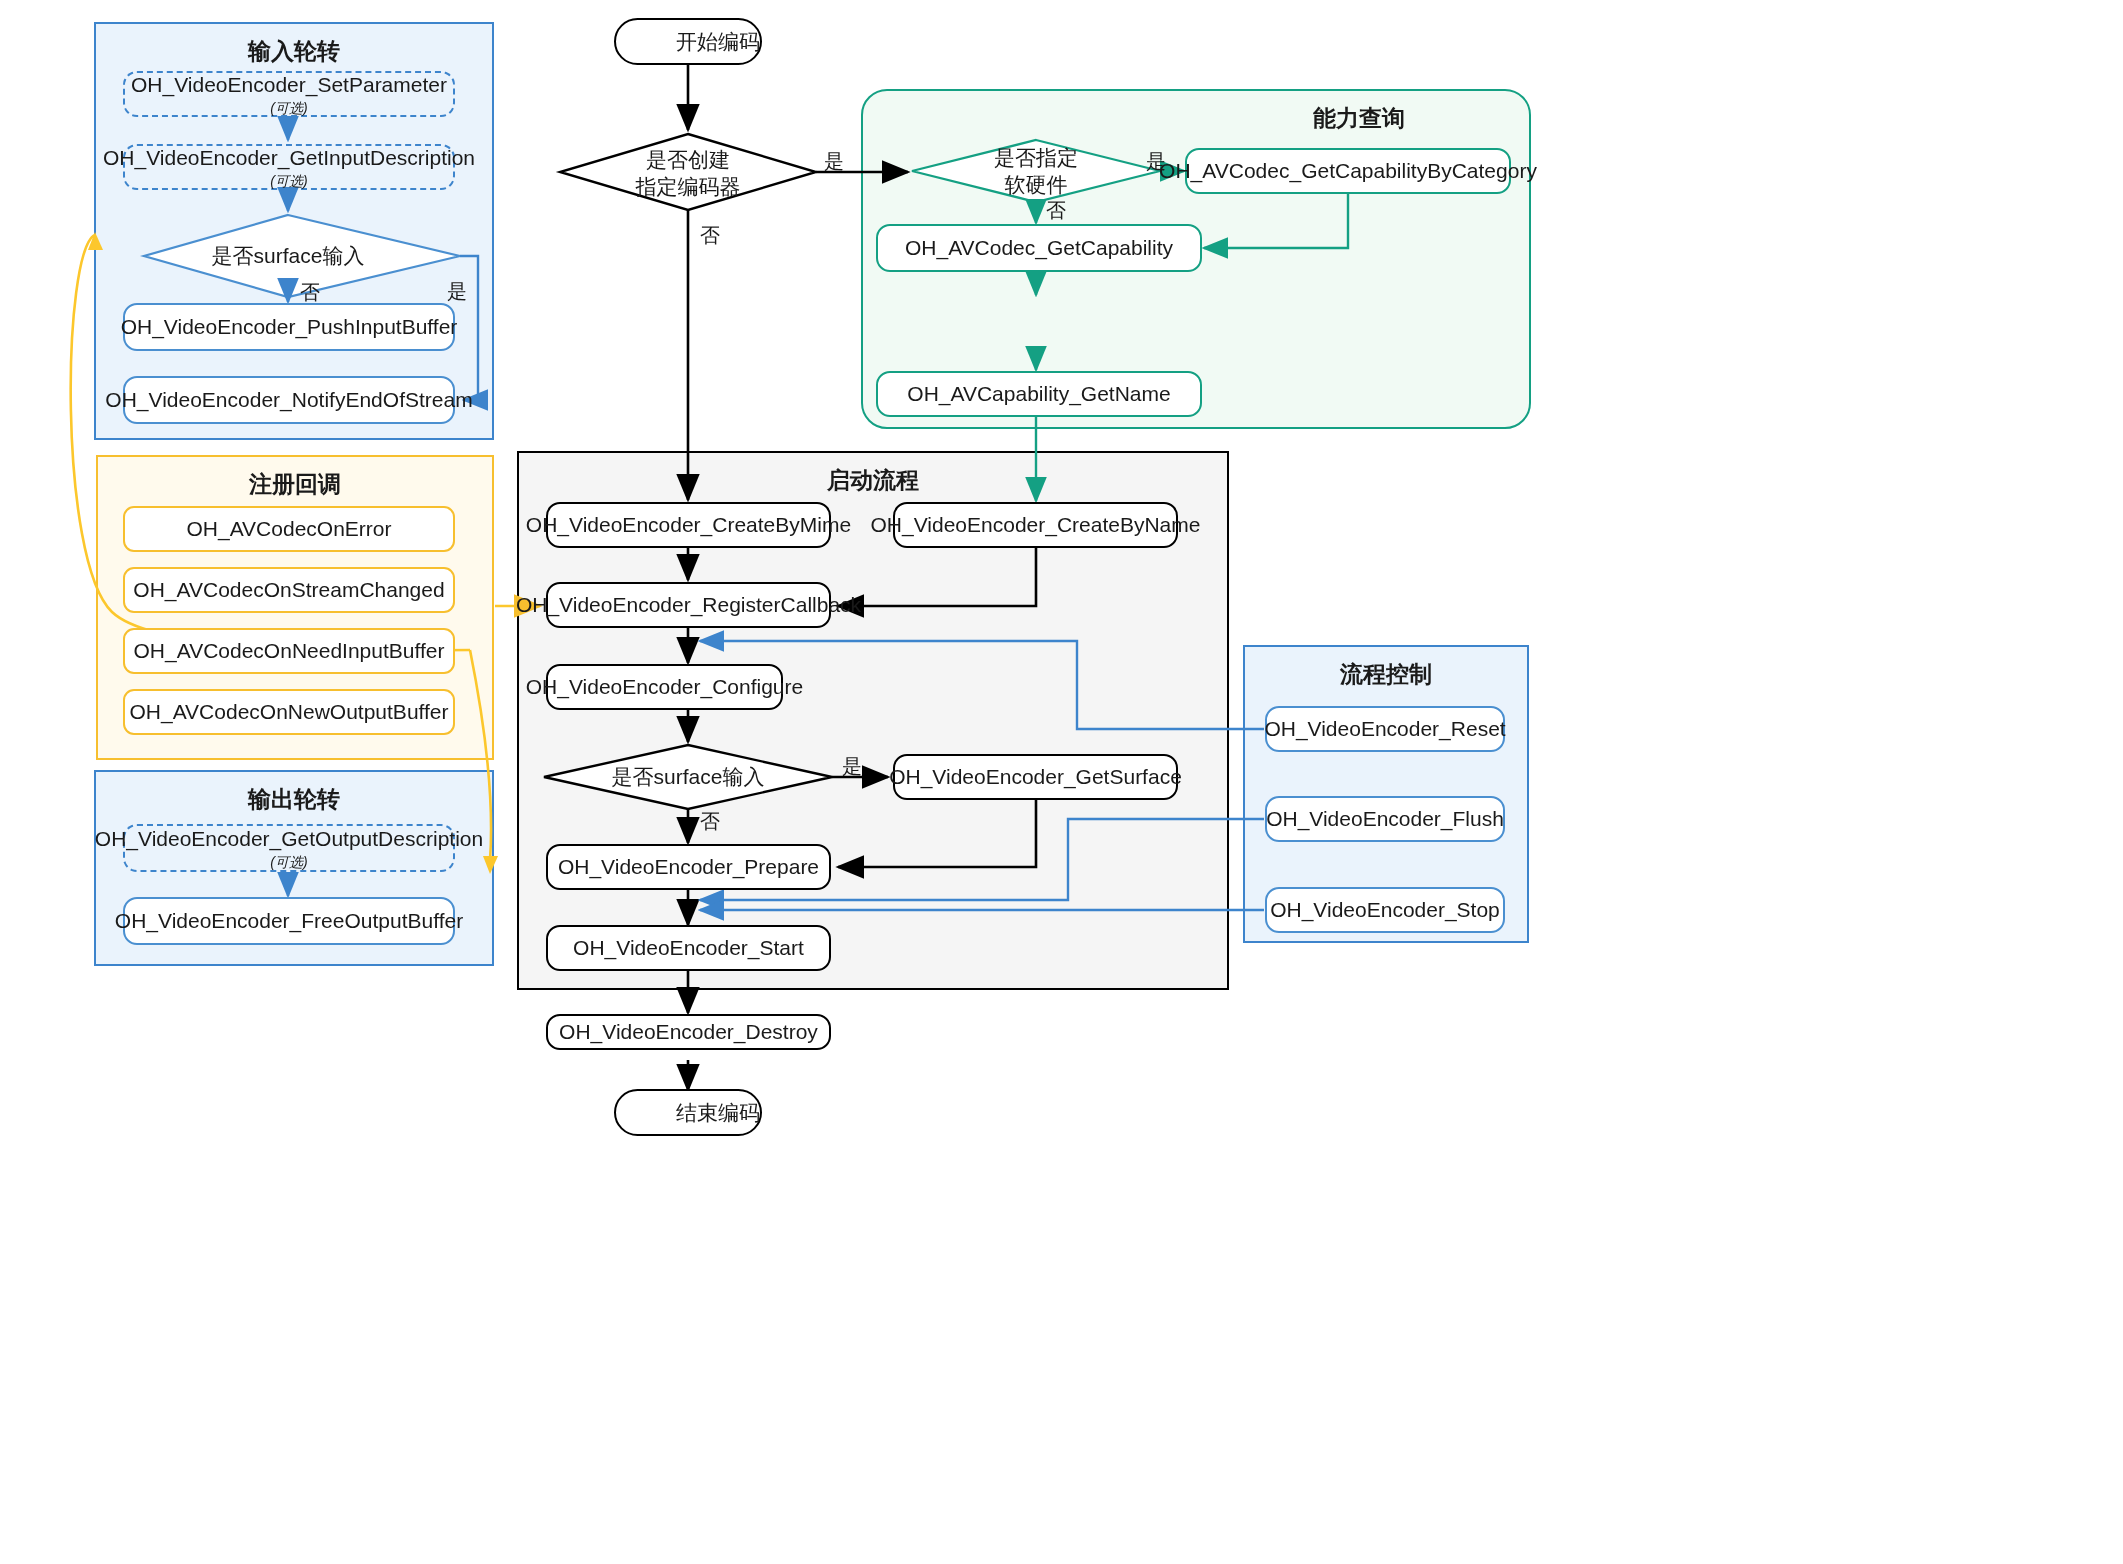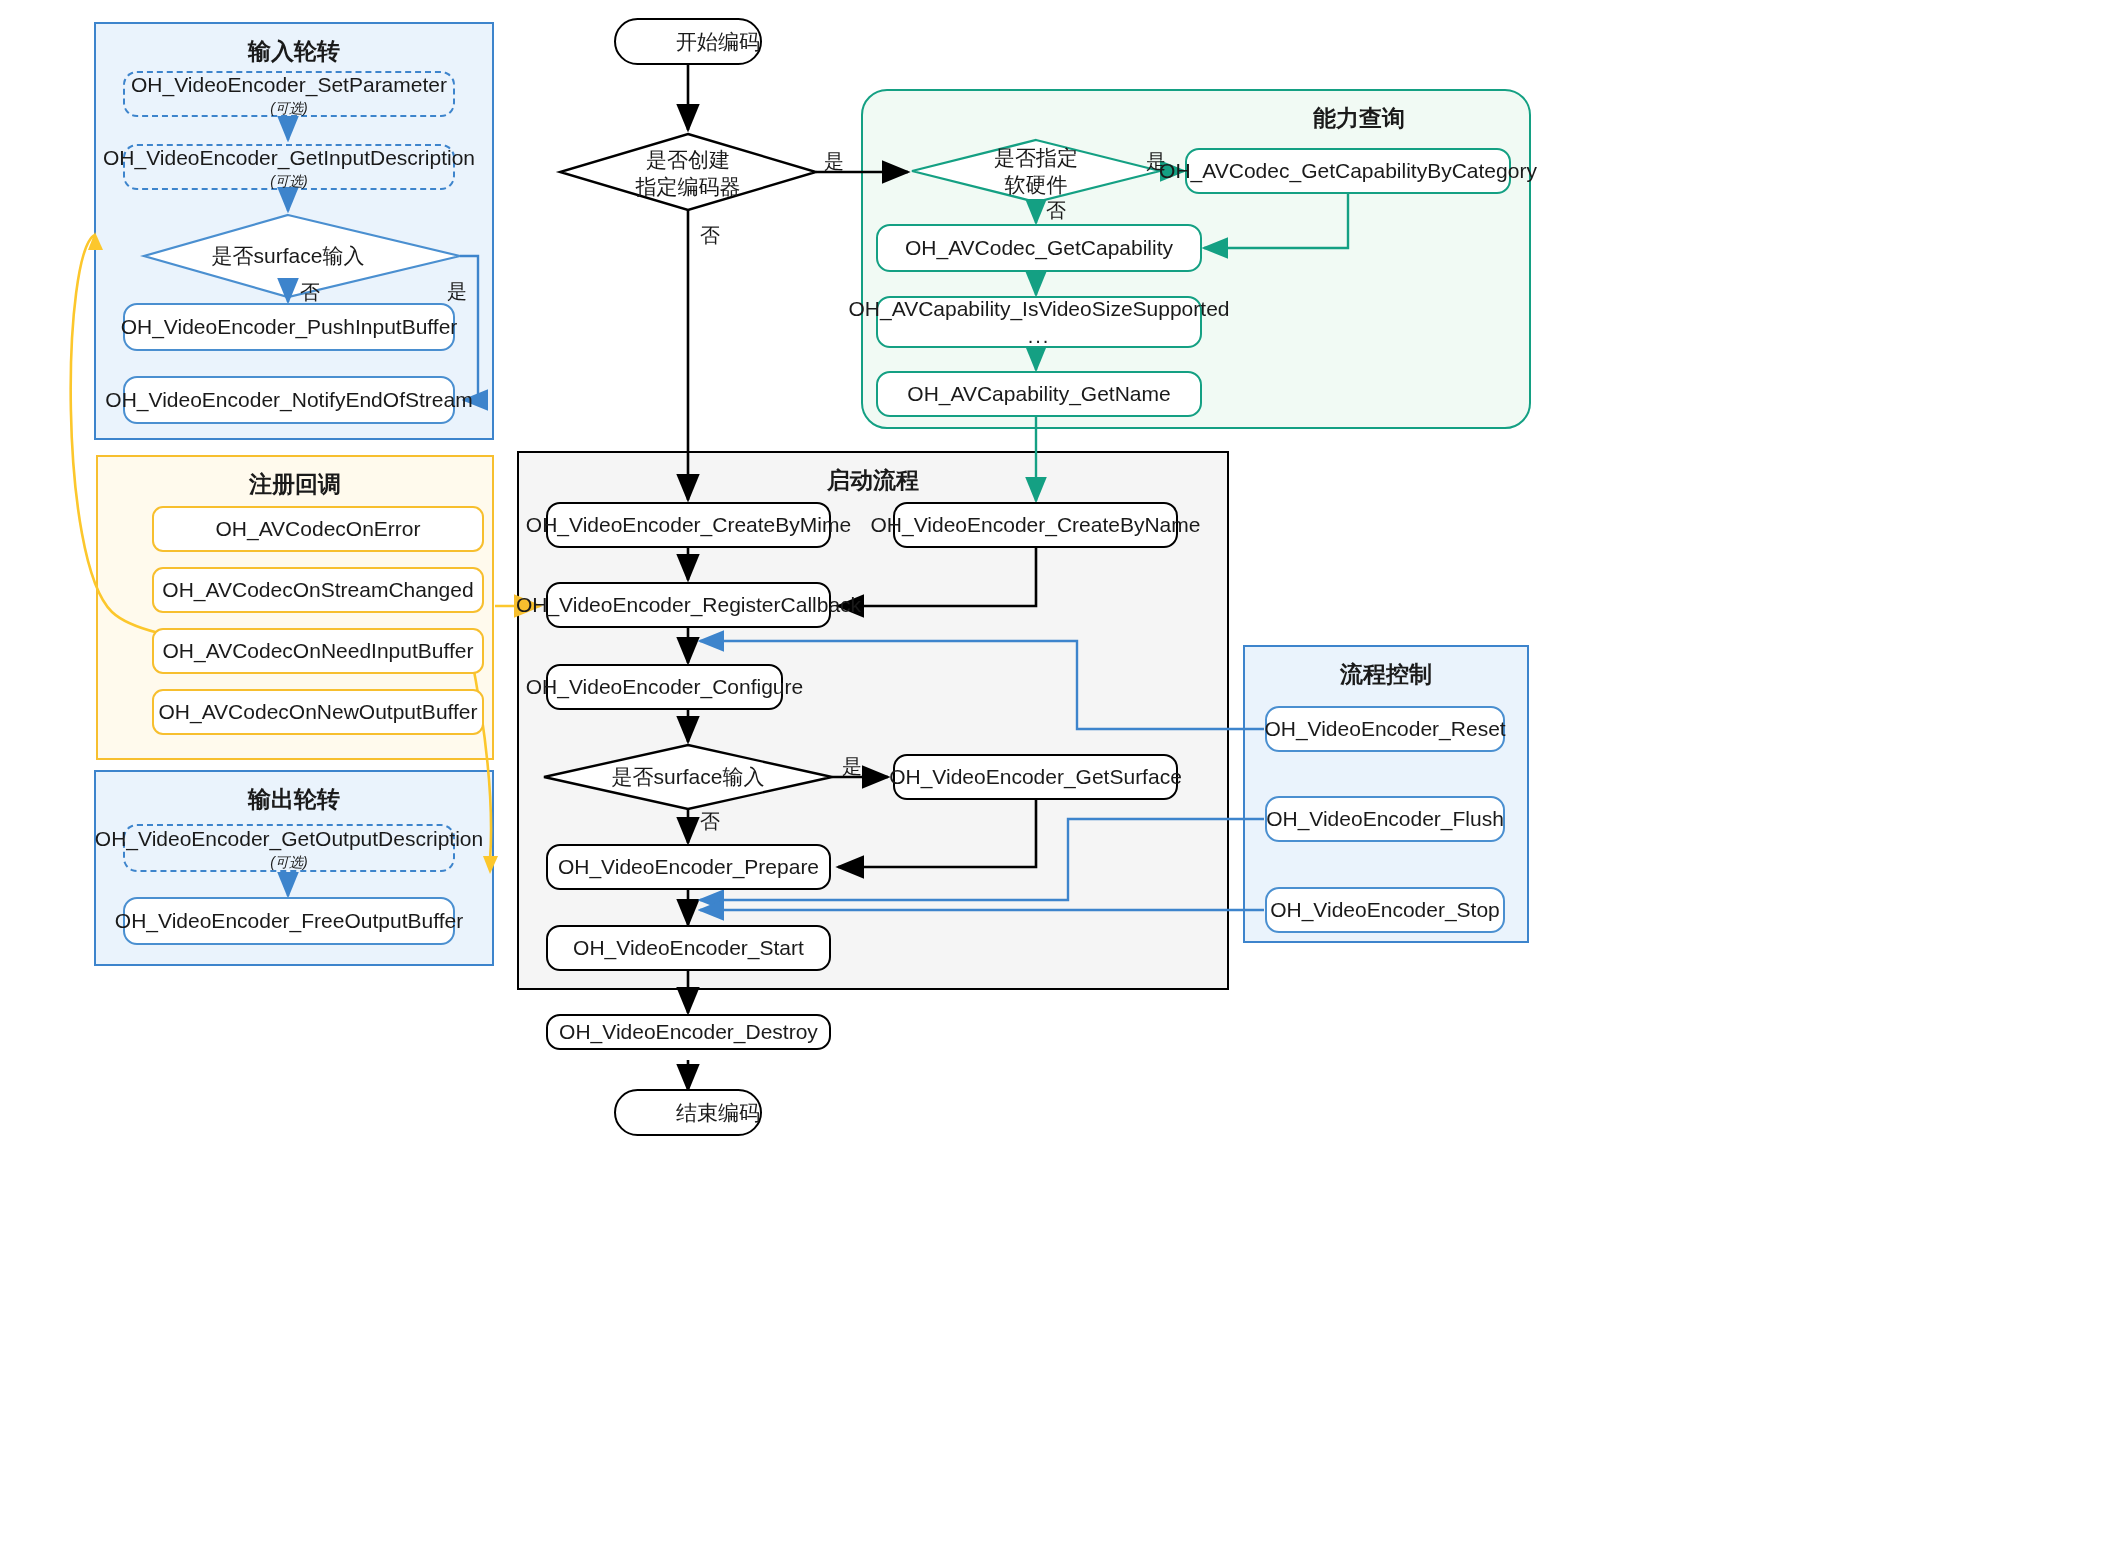--- a/index.html
+++ b/index.html
@@ -7,21 +7,21 @@
   #canvas{position:relative;width:2123px;height:1564px;overflow:hidden;background:#fff;}
   svg.layer{position:absolute;left:0;top:0;width:2123px;height:1564px;pointer-events:none;}
 
   .node{position:absolute;box-sizing:border-box;display:flex;flex-direction:column;
         align-items:center;justify-content:center;text-align:center;background:#ffffff;
         font-size:21px;color:#1a1a1a;line-height:1.32;}
   .node.proc{border:2.2px solid #000;border-radius:14px;}
   .node.proc-blue{border:2.2px solid #4a8fd0;border-radius:14px;}
   .node.proc-blue-dash{border:2.2px dashed #3d84cc;border-radius:14px;background:transparent;}
   .node.proc-green{border:2.2px solid #14a083;border-radius:14px;}
-  .node.proc-orange{border:2.2px solid #f7bf2e;border-radius:11px;margin-left:29px;}
+  .node.proc-orange{border:2.2px solid #f7bf2e;border-radius:11px;}
   .node.term{border:2.4px solid #000;border-radius:999px;align-items:flex-end;}
 
   .group{position:absolute;box-sizing:border-box;}
   .group .gtitle{position:absolute;left:0;right:0;top:12px;text-align:center;
         font-size:23px;font-weight:700;color:#1a1a1a;}
   .g-blue{background:#eaf3fc;border:2.6px solid #3d84cc;}
   .g-orange{background:#fffaed;border:2.6px solid #f7bf2e;}
   .g-green{background:#f1faf4;border:2.6px solid #14a083;border-radius:26px;}
   .g-gray{background:#f5f5f5;border:2.6px solid #000;}
 
@@ -208,24 +208,20 @@
   <div class="node proc-blue" style="left:123px;top:897px;width:332px;height:48px;">
     <span>OH_VideoEncoder_FreeOutputBuffer</span>
   </div>
 
   <div class="node proc-green" style="left:1185px;top:148px;width:326px;height:46px;">
     <span>OH_AVCodec_GetCapabilityByCategory</span>
   </div>
   <div class="node proc-green" style="left:876px;top:224px;width:326px;height:48px;">
     <span>OH_AVCodec_GetCapability</span>
   </div>
-  <div class="node proc-green" style="left:876px;top:296px;width:326px;height:52px;">
-    <span>OH_AVCapability_IsVideoSizeSupported</span>
-    <span class="dots">...</span>
-  </div>
   <div class="node proc-green" style="left:876px;top:371px;width:326px;height:46px;">
     <span>OH_AVCapability_GetName</span>
   </div>
 
   <div class="node proc" style="left:546px;top:502px;width:285px;height:46px;">
     <span>OH_VideoEncoder_CreateByMime</span>
   </div>
   <div class="node proc" style="left:893px;top:502px;width:285px;height:46px;">
     <span>OH_VideoEncoder_CreateByName</span>
   </div>

